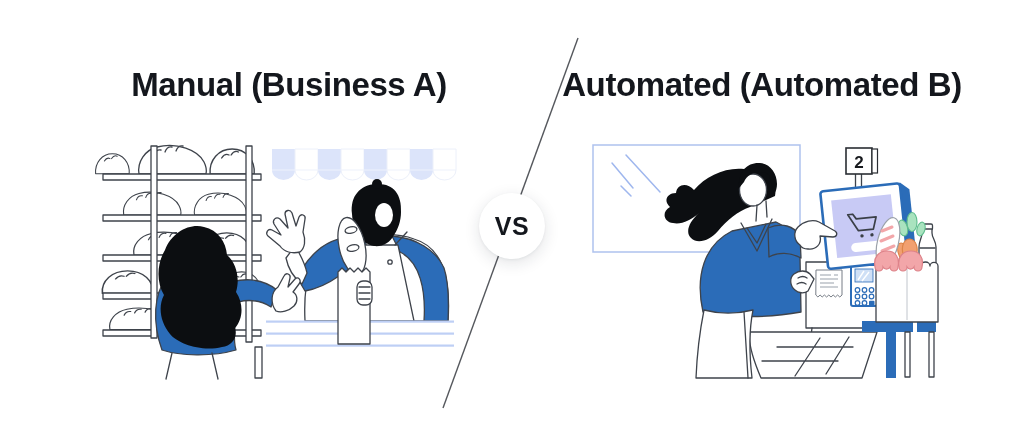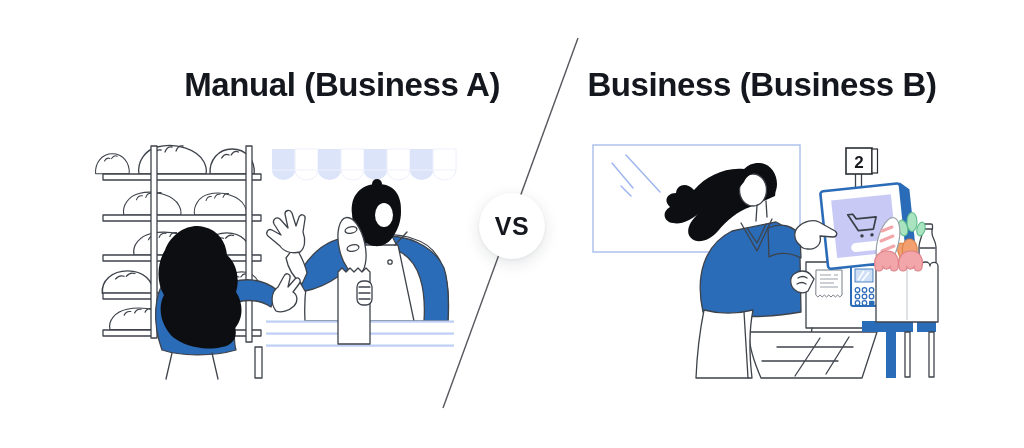--- a/index.html
+++ b/index.html
@@ -7,40 +7,40 @@
     --awning:#DCE4FA; --counter-line:#BECFF5; --window-stroke:#AEC2EE;
     --streak:#9FB7EE; --pink:#F2A6A9; --pink-dark:#DD8289; --green:#A9E3BF;
     --green-dark:#5FBD8D; --orange:#F2A070; --orange-dark:#DD8549;
     --title:#14171D; --divider:#55585D; --paper-line:#9AA1AB; --bg:#FFFFFF;
   }
   *{margin:0;padding:0;box-sizing:border-box;}
   html,body{background:#e8e8e8;font-family:"Liberation Sans",sans-serif;}
   .canvas{position:relative;width:1024px;height:448px;background:var(--bg);overflow:hidden;}
   .title{position:absolute;top:66px;font-size:33px;font-weight:bold;letter-spacing:-0.4px;
          color:var(--title);text-align:center;}
-  .title.left{left:60px;width:440px;text-align:right;}
+  .title.left{left:69px;width:440px;}
   .title.right{left:558px;width:408px;}
   .scene{position:absolute;}
   .divider-svg{position:absolute;left:0;top:0;}
   .vs-badge{position:absolute;left:479px;top:193px;width:66px;height:66px;border-radius:50%;
             background:#fff;display:flex;align-items:center;justify-content:center;
             box-shadow:0 4px 16px rgba(25,30,48,0.12),0 1px 3px rgba(25,30,48,0.06);}
   .vs-badge span{font-size:25px;font-weight:700;color:var(--title);letter-spacing:0.5px;}
   
   .ink{stroke:var(--ink);stroke-width:1.3;stroke-linecap:round;stroke-linejoin:round;}
   .fw{fill:#fff;} .fb{fill:var(--blue);} .fn{fill:none;} .fhair{fill:var(--hair);}
   svg text{font-family:"Liberation Sans",sans-serif;font-weight:bold;fill:#17191d;}
 </style>
 </head>
 <body>
 
 <div class="canvas">
 
   <div class="title left">Manual (Business A)</div>
-  <div class="title right">Business (Business B)</div>
+  <div class="title right">Automated (Automated B)</div>
 
   <svg class="scene" style="left:88px;top:138px" width="372" height="272" viewBox="88 138 372 272">
     <defs>
       <g id="loaf-round">
         <path class="fw ink" d="M2,26 C1,12 10,1 23,1 C36,1 45,12 44,26 Z"></path>
         <path class="fn ink" d="M13,10 q3,-5 7,-3 M22,7 q3,-5 7,-3"></path>
       </g>
       <g id="loaf-batard">
         <path class="fw ink" d="M2,30 C0,18 8,6 20,3 C40,-2 61,6 67,18 C69,22 70,26 69,30 Z"></path>
         <path class="fn ink" d="M17,11 q2,-6 7,-5 M28,8 q2,-6 7,-5 M39,7 q2,-6 7,-5"></path>

